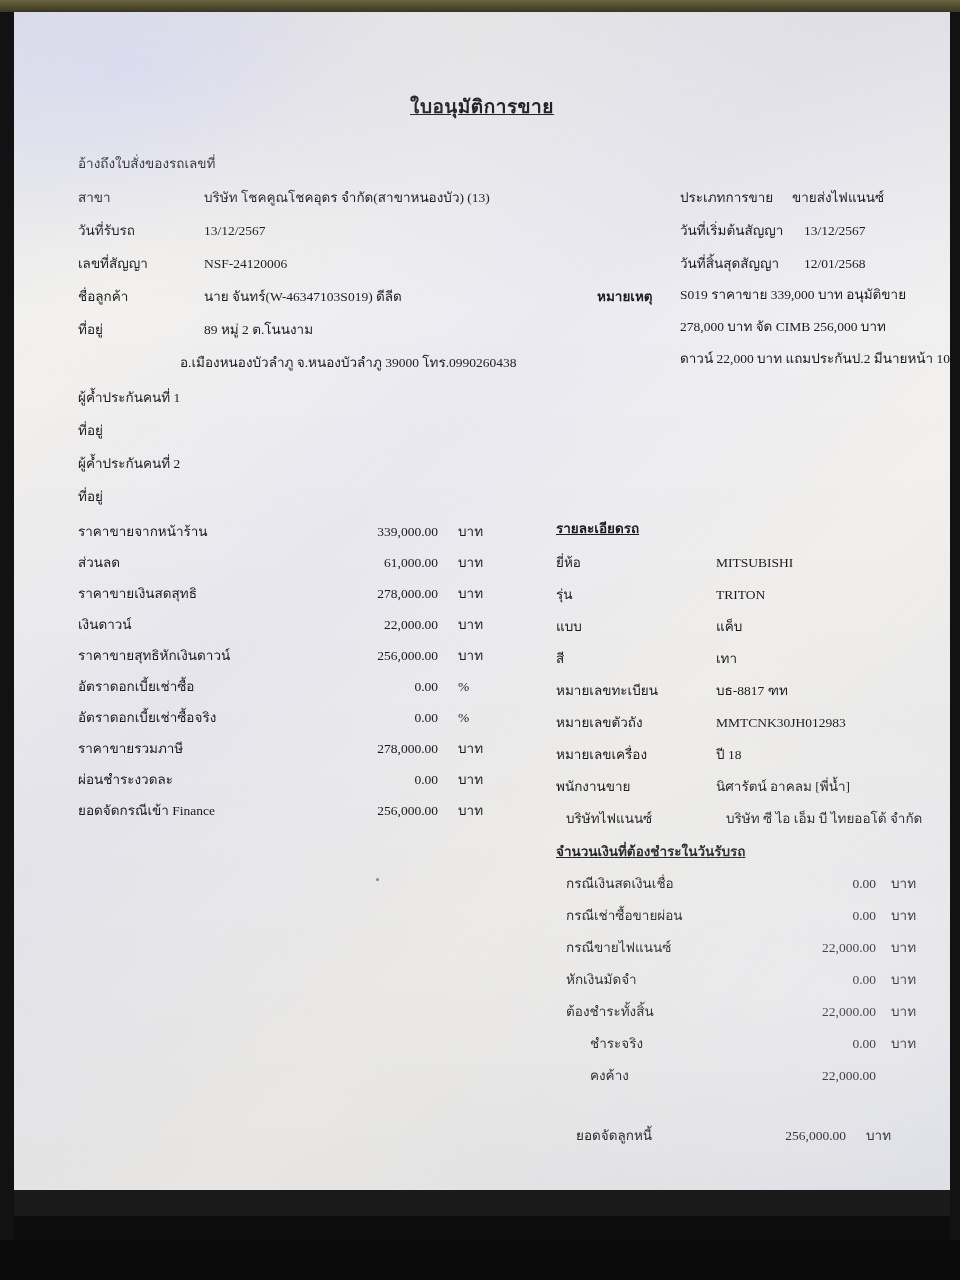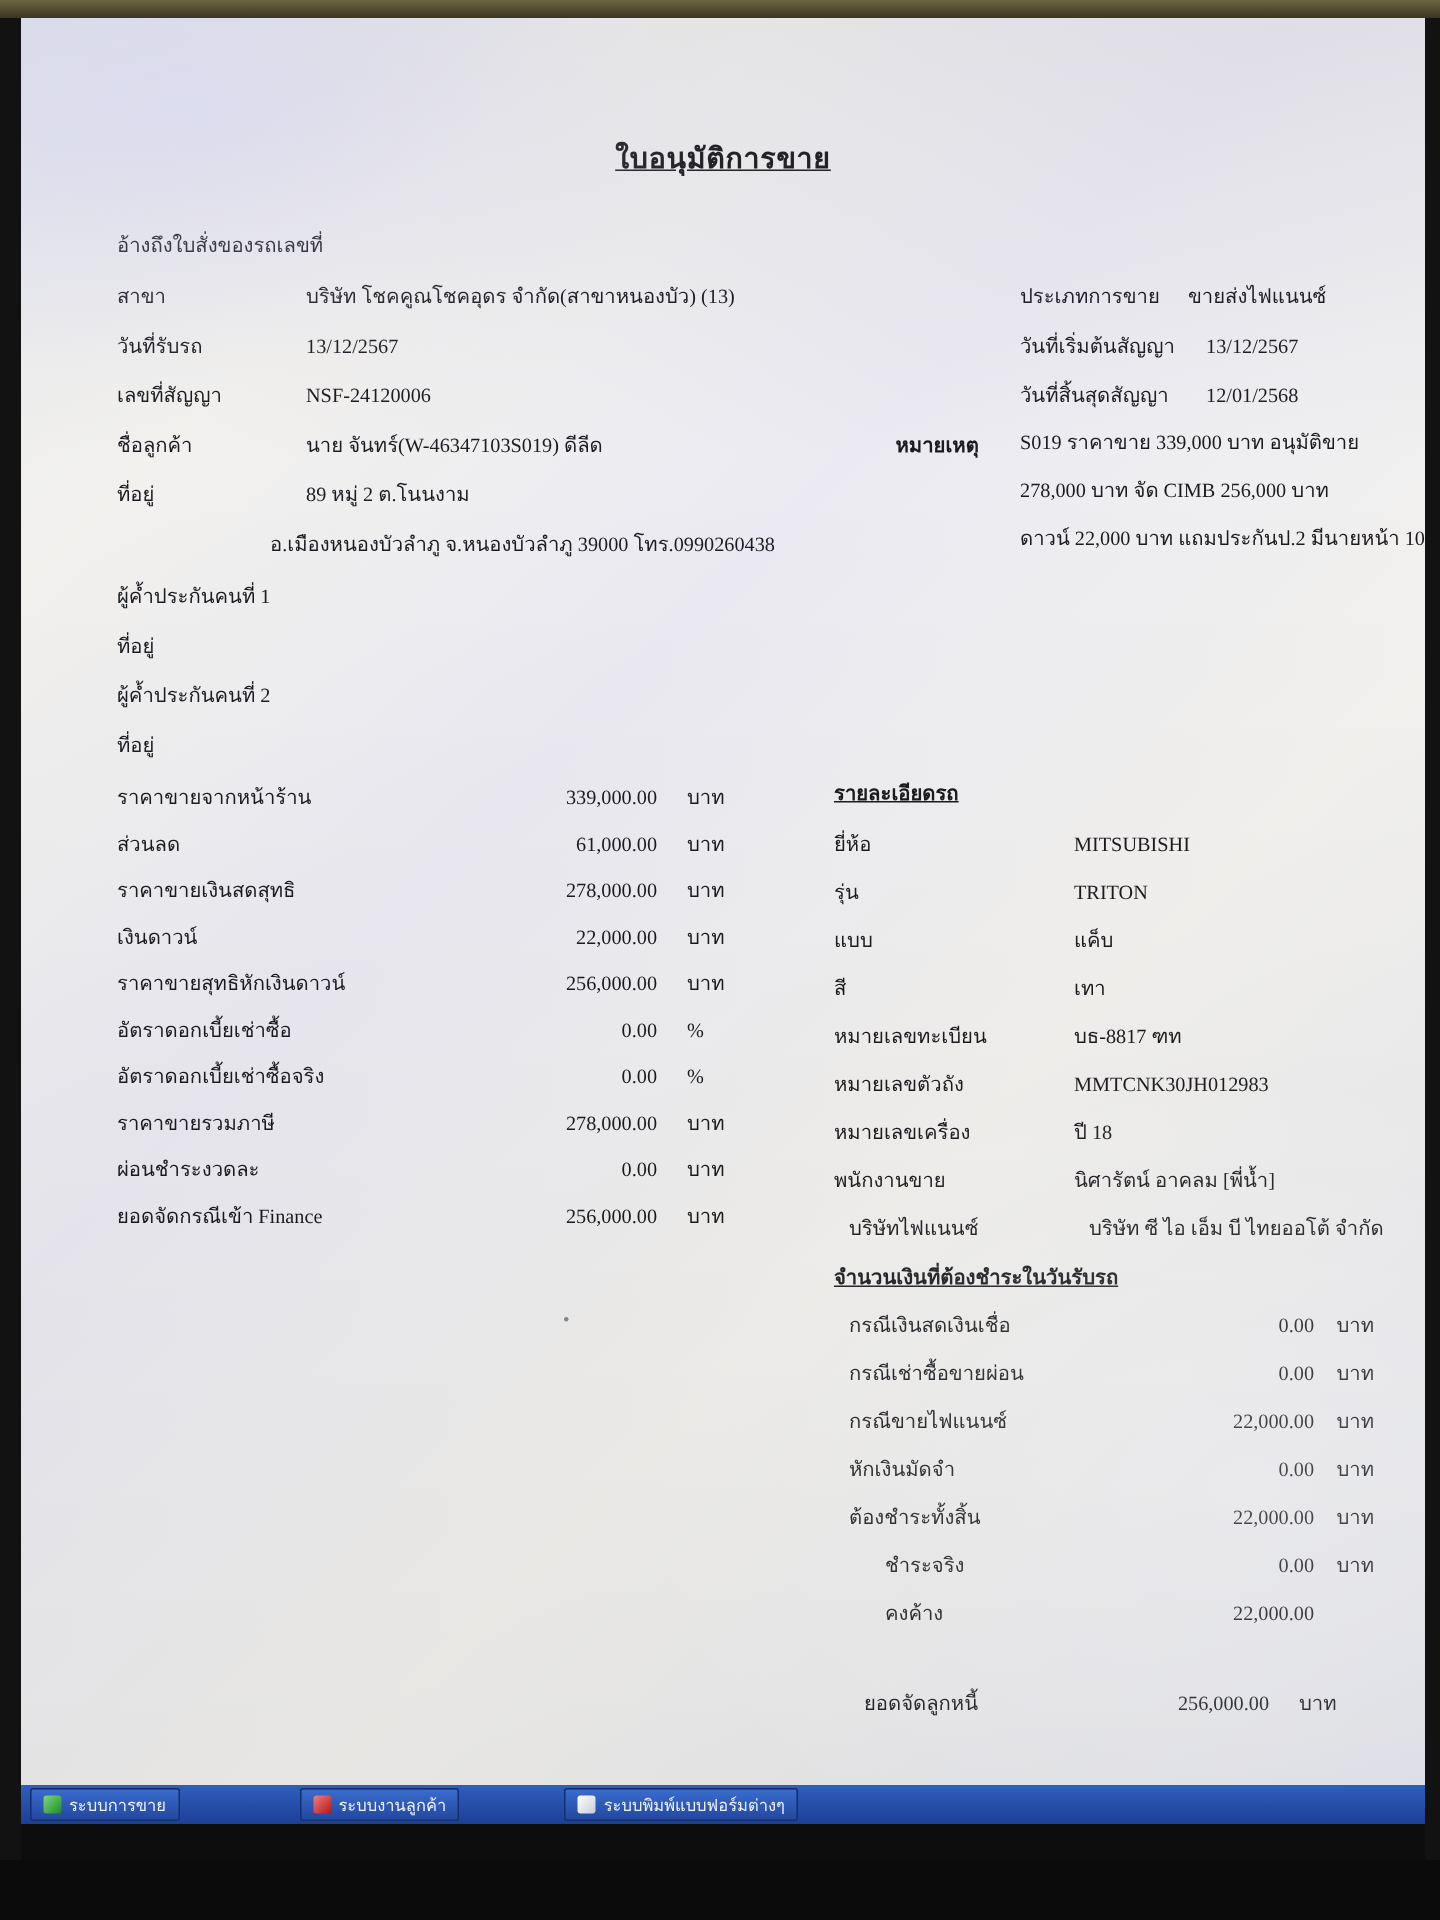--- a/index.html
+++ b/index.html
@@ -324,28 +324,14 @@
         <span class="k" style="left:20px;">ยอดจัดลูกหนี้</span>
         <span class="v" style="left:180px;">256,000.00</span>
         <span class="u2" style="left:310px;">บาท</span>
       </div>
 
       <div class="dot" style="left:344px; top:840px;"></div>
     </div>
     <div id="glare"></div>
   </div>
 
-  <div id="taskbar">
-    <div class="tb-item">
-      <span class="tb-ico ico-green"></span>
-      <span>ระบบการขาย</span>
-    </div>
-    <div class="tb-item" style="margin-left:80px;">
-      <span class="tb-ico ico-red"></span>
-      <span>ระบบงานลูกค้า</span>
-    </div>
-    <div class="tb-item" style="margin-left:70px;">
-      <span class="tb-ico ico-white"></span>
-      <span>ระบบพิมพ์แบบฟอร์มต่างๆ</span>
-    </div>
-  </div>
   <div id="strip"></div>
 </div>
 
 </body></html>

